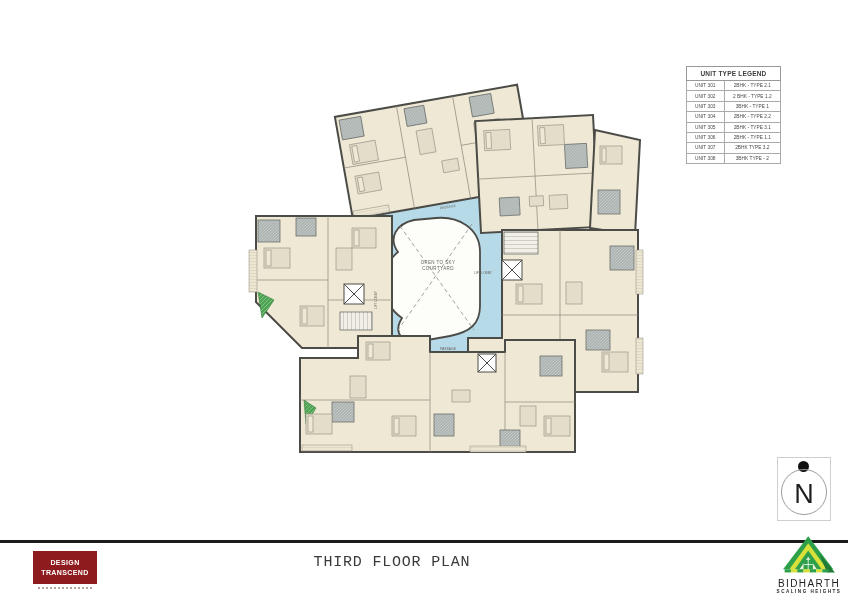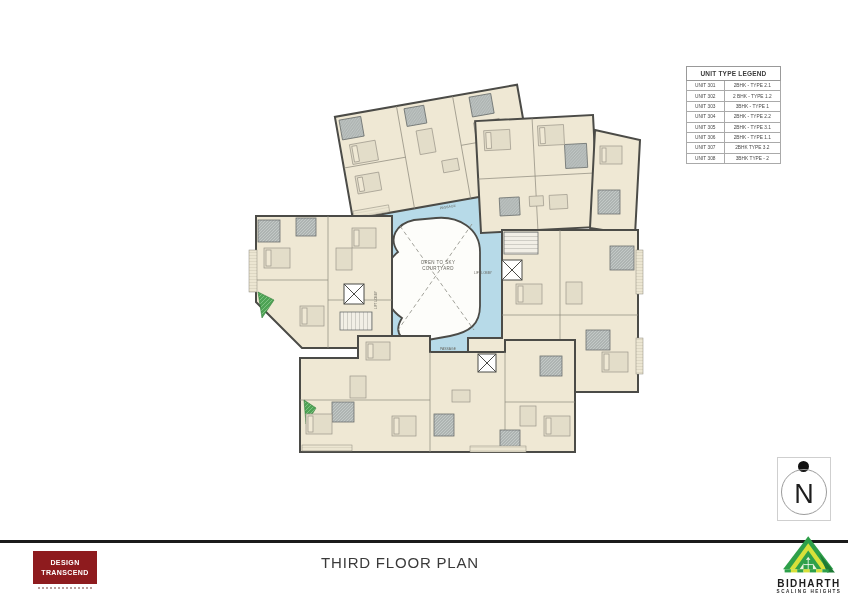--- a/index.html
+++ b/index.html
@@ -17,29 +17,29 @@
 
   
   .north{position:absolute;left:777px;top:457px;width:52px;height:62px;border:1px solid #cfcfcf;background:#fff;}
   .north .circle{position:absolute;left:3px;top:11px;width:44px;height:44px;border:1px solid #9c9c9c;
                  border-radius:50%;display:flex;align-items:center;justify-content:center;}
   .north .dot{position:absolute;left:20px;top:3px;width:11px;height:11px;border-radius:50%;background:#111;}
   .north .n{font-size:27px;color:#1d1d1d;line-height:1;margin-top:4px;}
 
   
   .divider{position:absolute;left:0;top:540px;width:848px;height:3px;background:#1b1b1b;}
-  .plan-title{position:absolute;left:16px;top:554px;width:768px;text-align:center;
-              font-size:15px;color:#3a3a3a;letter-spacing:0.8px;}
+  .plan-title{position:absolute;left:8px;top:554px;width:768px;text-align:center;
+              font-size:15px;color:#3a3a3a;letter-spacing:0.8px;font-family:Liberation Mono, monospace;}
   .dt-box{position:absolute;left:33px;top:551px;width:64px;height:33px;background:#8e1b1e;
           color:#fff;display:flex;flex-direction:column;align-items:center;justify-content:center;
           font-size:7px;font-weight:bold;letter-spacing:0.4px;line-height:1.35;text-align:center;}
   .dt-tagline{position:absolute;left:38px;top:587px;width:56px;height:2px;
               background:repeating-linear-gradient(90deg,#b9a09e 0 2px,transparent 2px 4px);}
   .bid-logo{position:absolute;left:772px;top:530px;width:74px;height:68px;text-align:center;}
-  .bid-name{font-size:10px;font-weight:bold;color:#1c1c1c;letter-spacing:1.4px;line-height:1;margin-top:1px;}
+  .bid-name{font-size:10px;font-weight:normal;color:#1c1c1c;letter-spacing:1.4px;line-height:1;margin-top:1px;}
   .bid-tag{font-size:4.6px;font-weight:bold;color:#2b2b2b;letter-spacing:1.5px;line-height:1.4;}
 
   .plan-svg{position:absolute;left:0;top:0;}
 </style>
 </head>
 <body>
 
 <div class="sheet">
 
   <svg class="plan-svg" width="848" height="600" viewBox="0 0 848 600">

